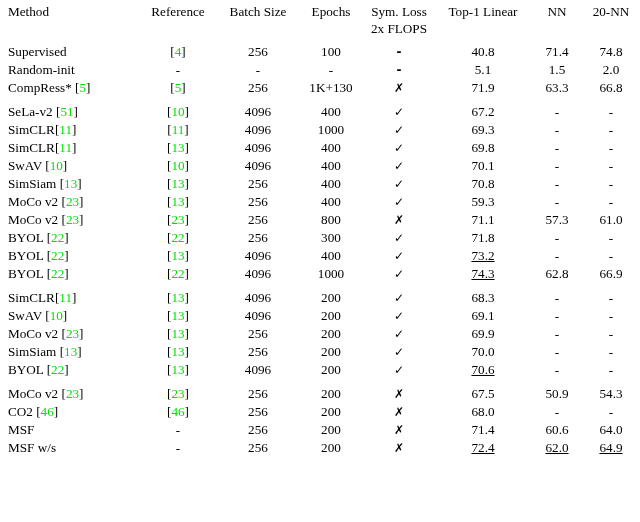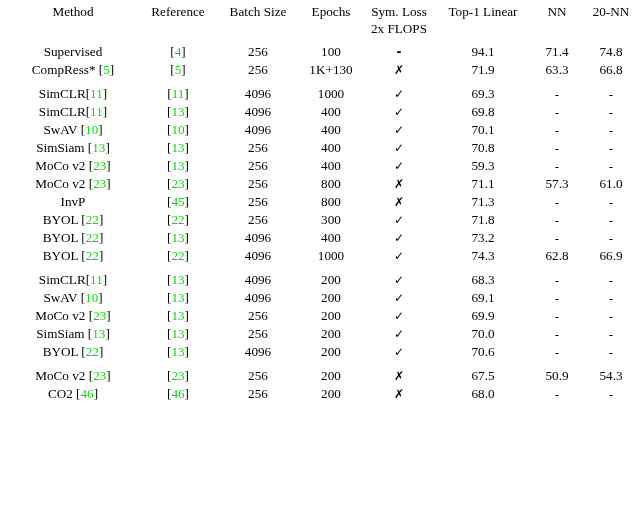--- a/index.html
+++ b/index.html
@@ -32,36 +32,36 @@
   
   col.c-method{width:138px;}
   col.c-ref{width:80px;}
   col.c-batch{width:80px;}
   col.c-epochs{width:66px;}
   col.c-sym{width:70px;}
   col.c-top1{width:98px;}
   col.c-nn{width:50px;}
   col.c-20nn{width:58px;}
 
-  .cell-l{text-align:center;padding-left:8px !important;}
+  .cell-l{text-align:left;padding-left:8px !important;}
   .cell-c{text-align:center;}
 
   
   tr.rule-row td{padding:0;height:0;}
   .rule-thick{
     border-top:1.6px solid #333333;
   }
   .rule-thin{
     border-top:1.2px solid #555555;
   }
   .spacer-xs td{height:3px;}
   tbody td{
     height:17px;
   }
-  .bold{font-weight:bold;}
+  .bold{font-weight:bold;text-decoration:underline;}
   .ref-green{color:#00e000;}
   .mark{
     font-family:"DejaVu Sans",sans-serif;
     font-weight:bold;
     font-size:12px;
   }
   .hdr2{height:17px;margin-top:27px;}
 </style>
 </head>
 <body>
@@ -113,23 +113,33 @@
         </tr>
         <tr class="spacer-xs">
           <td colspan="8"></td>
         </tr>
         <tr>
           <td class="cell-l">Supervised</td>
           <td class="cell-c">[<span class="ref-green">4</span>]</td>
           <td class="cell-c">256</td>
           <td class="cell-c">100</td>
           <td class="cell-c"><span class="mark">-</span></td>
-          <td class="cell-c">94.1</td>
+          <td class="cell-c">40.8</td>
           <td class="cell-c">71.4</td>
           <td class="cell-c">74.8</td>
+        </tr>
+        <tr>
+          <td class="cell-l">Random-init</td>
+          <td class="cell-c">-</td>
+          <td class="cell-c">-</td>
+          <td class="cell-c">-</td>
+          <td class="cell-c"><span class="mark">-</span></td>
+          <td class="cell-c">5.1</td>
+          <td class="cell-c">1.5</td>
+          <td class="cell-c">2.0</td>
         </tr>
         <tr>
           <td class="cell-l">CompRess* [<span class="ref-green">5</span>]</td>
           <td class="cell-c">[<span class="ref-green">5</span>]</td>
           <td class="cell-c">256</td>
           <td class="cell-c">1K+130</td>
           <td class="cell-c"><span class="mark">✗</span></td>
           <td class="cell-c">71.9</td>
           <td class="cell-c">63.3</td>
           <td class="cell-c">66.8</td>
@@ -137,20 +147,30 @@
         <tr class="spacer-xs">
           <td colspan="8"></td>
         </tr>
         <tr class="rule-row">
           <td colspan="8" class="rule-thin"></td>
         </tr>
         <tr class="spacer-xs">
           <td colspan="8"></td>
         </tr>
         <tr>
+          <td class="cell-l">SeLa-v2 [<span class="ref-green">51</span>]</td>
+          <td class="cell-c">[<span class="ref-green">10</span>]</td>
+          <td class="cell-c">4096</td>
+          <td class="cell-c">400</td>
+          <td class="cell-c"><span class="mark">✓</span></td>
+          <td class="cell-c">67.2</td>
+          <td class="cell-c">-</td>
+          <td class="cell-c">-</td>
+        </tr>
+        <tr>
           <td class="cell-l">SimCLR[<span class="ref-green">11</span>]</td>
           <td class="cell-c">[<span class="ref-green">11</span>]</td>
           <td class="cell-c">4096</td>
           <td class="cell-c">1000</td>
           <td class="cell-c"><span class="mark">✓</span></td>
           <td class="cell-c">69.3</td>
           <td class="cell-c">-</td>
           <td class="cell-c">-</td>
         </tr>
         <tr>
@@ -197,30 +217,20 @@
           <td class="cell-l">MoCo v2 [<span class="ref-green">23</span>]</td>
           <td class="cell-c">[<span class="ref-green">23</span>]</td>
           <td class="cell-c">256</td>
           <td class="cell-c">800</td>
           <td class="cell-c"><span class="mark">✗</span></td>
           <td class="cell-c">71.1</td>
           <td class="cell-c">57.3</td>
           <td class="cell-c">61.0</td>
         </tr>
         <tr>
-          <td class="cell-l">InvP</td>
-          <td class="cell-c">[<span class="ref-green">45</span>]</td>
-          <td class="cell-c">256</td>
-          <td class="cell-c">800</td>
-          <td class="cell-c"><span class="mark">✗</span></td>
-          <td class="cell-c">71.3</td>
-          <td class="cell-c">-</td>
-          <td class="cell-c">-</td>
-        </tr>
-        <tr>
           <td class="cell-l">BYOL [<span class="ref-green">22</span>]</td>
           <td class="cell-c">[<span class="ref-green">22</span>]</td>
           <td class="cell-c">256</td>
           <td class="cell-c">300</td>
           <td class="cell-c"><span class="mark">✓</span></td>
           <td class="cell-c">71.8</td>
           <td class="cell-c">-</td>
           <td class="cell-c">-</td>
         </tr>
         <tr>
@@ -323,20 +333,40 @@
         </tr>
         <tr>
           <td class="cell-l">CO2 [<span class="ref-green">46</span>]</td>
           <td class="cell-c">[<span class="ref-green">46</span>]</td>
           <td class="cell-c">256</td>
           <td class="cell-c">200</td>
           <td class="cell-c"><span class="mark">✗</span></td>
           <td class="cell-c">68.0</td>
           <td class="cell-c">-</td>
           <td class="cell-c">-</td>
+        </tr>
+        <tr>
+          <td class="cell-l">MSF</td>
+          <td class="cell-c">-</td>
+          <td class="cell-c">256</td>
+          <td class="cell-c">200</td>
+          <td class="cell-c"><span class="mark">✗</span></td>
+          <td class="cell-c">71.4</td>
+          <td class="cell-c">60.6</td>
+          <td class="cell-c">64.0</td>
+        </tr>
+        <tr>
+          <td class="cell-l">MSF w/s</td>
+          <td class="cell-c">-</td>
+          <td class="cell-c">256</td>
+          <td class="cell-c">200</td>
+          <td class="cell-c"><span class="mark">✗</span></td>
+          <td class="cell-c bold">72.4</td>
+          <td class="cell-c bold">62.0</td>
+          <td class="cell-c bold">64.9</td>
         </tr>
         <tr class="spacer-xs">
           <td colspan="8"></td>
         </tr>
         <tr class="rule-row">
           <td colspan="8" class="rule-thick"></td>
         </tr>
       </tbody>
   </table>
 </div>

